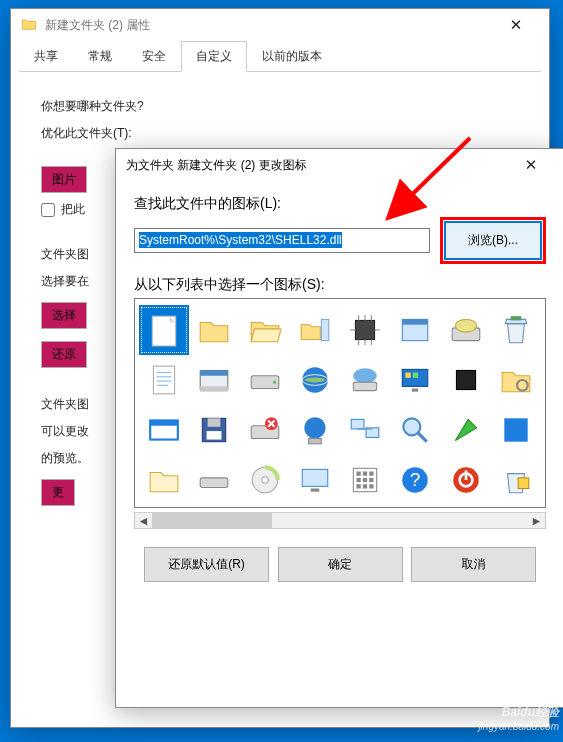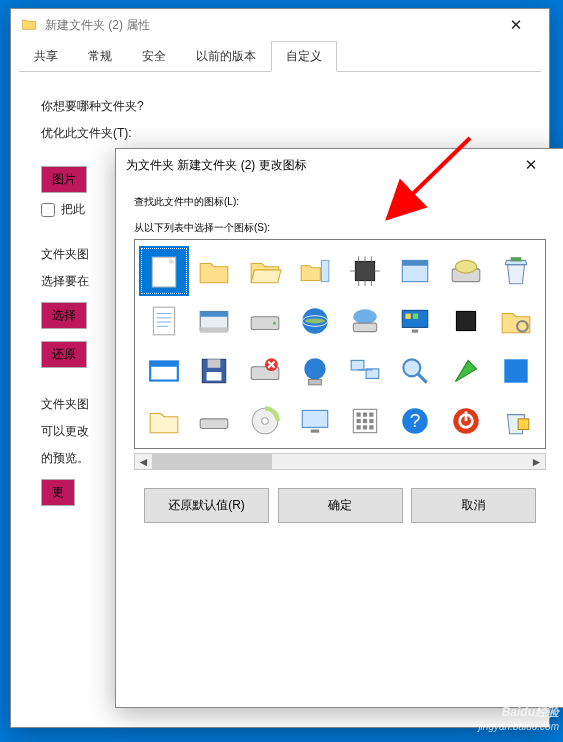--- a/index.html
+++ b/index.html
@@ -69,21 +69,21 @@
     }
     .checkbox-row { display:flex; align-items:center; gap:6px; margin-top:8px; }
     .checkbox-row input { width:14px; height:14px; }
 
     
     .dialog2 {
       left: 100px; top: 148px; width: 450px; height: 560px; margin-left: 15px;
     }
     .dialog2 .dialog-title { color:#000; }
     .dialog2-body { padding: 8px 18px 14px 18px; }
-    .field-label { font-size:10px; margin: 6px 0 4px; }
+    .field-label { font-size:14px; margin: 6px 0 4px; }
     .path-row { display:flex; gap:10px; align-items:center; margin-bottom: 8px; }
     .path-input {
       flex:1; border:1px solid #7a7a7a; padding:4px 4px; font-size:12px; height:25px;
       font-family: inherit;
     }
     .path-input .sel {
       background:#0078d7; color:#fff; padding:1px 0;
     }
     .browse-wrapper { border:3px solid #ff0000; padding:1px; }
     .browse-btn {
@@ -136,22 +136,22 @@
     </span>
     <span>新建文件夹 (2) 属性</span>
     <div class="close-btn">
       <span>✕</span>
     </div>
   </div>
   <div class="tabs">
     <div class="tab">共享</div>
     <div class="tab">常规</div>
     <div class="tab">安全</div>
+    <div class="tab active">自定义</div>
     <div class="tab">以前的版本</div>
-    <div class="tab active">自定义</div>
   </div>
   <div class="props-body">
     <div class="section-label">你想要哪种文件夹?</div>
     <div class="section-label">优化此文件夹(T):</div>
     <div style="margin-top:24px;">
       <button class="small-btn">图片</button>
     </div>
     <div class="checkbox-row">
       <input type="checkbox" style="">
       <span>把此</span>
@@ -175,20 +175,28 @@
 
 <div class="dialog dialog2">
   <div class="dialog-title">
     <span>为文件夹 新建文件夹 (2) 更改图标</span>
     <div class="close-btn">
       <span>✕</span>
     </div>
   </div>
   <div class="dialog2-body">
     <div class="field-label">查找此文件中的图标(L):</div>
+    <div class="path-row">
+      <div class="path-input">
+        <span class="sel">SystemRoot%\System32\SHELL32.dll</span>
+      </div>
+      <div class="browse-wrapper">
+        <button class="browse-btn">浏览(B)...</button>
+      </div>
+    </div>
     <div class="field-label" style="margin-top:12px;">从以下列表中选择一个图标(S):</div>
 
     <div class="icon-list">
 
       <div class="icon-cell selected">
           <svg viewBox="0 0 32 32">
             <rect x="5" y="3" width="22" height="28" fill="#fff" stroke="#bbb"></rect>
             <polygon points="21,3 27,9 21,9" fill="#ddd"></polygon>
           </svg>
         </div>

